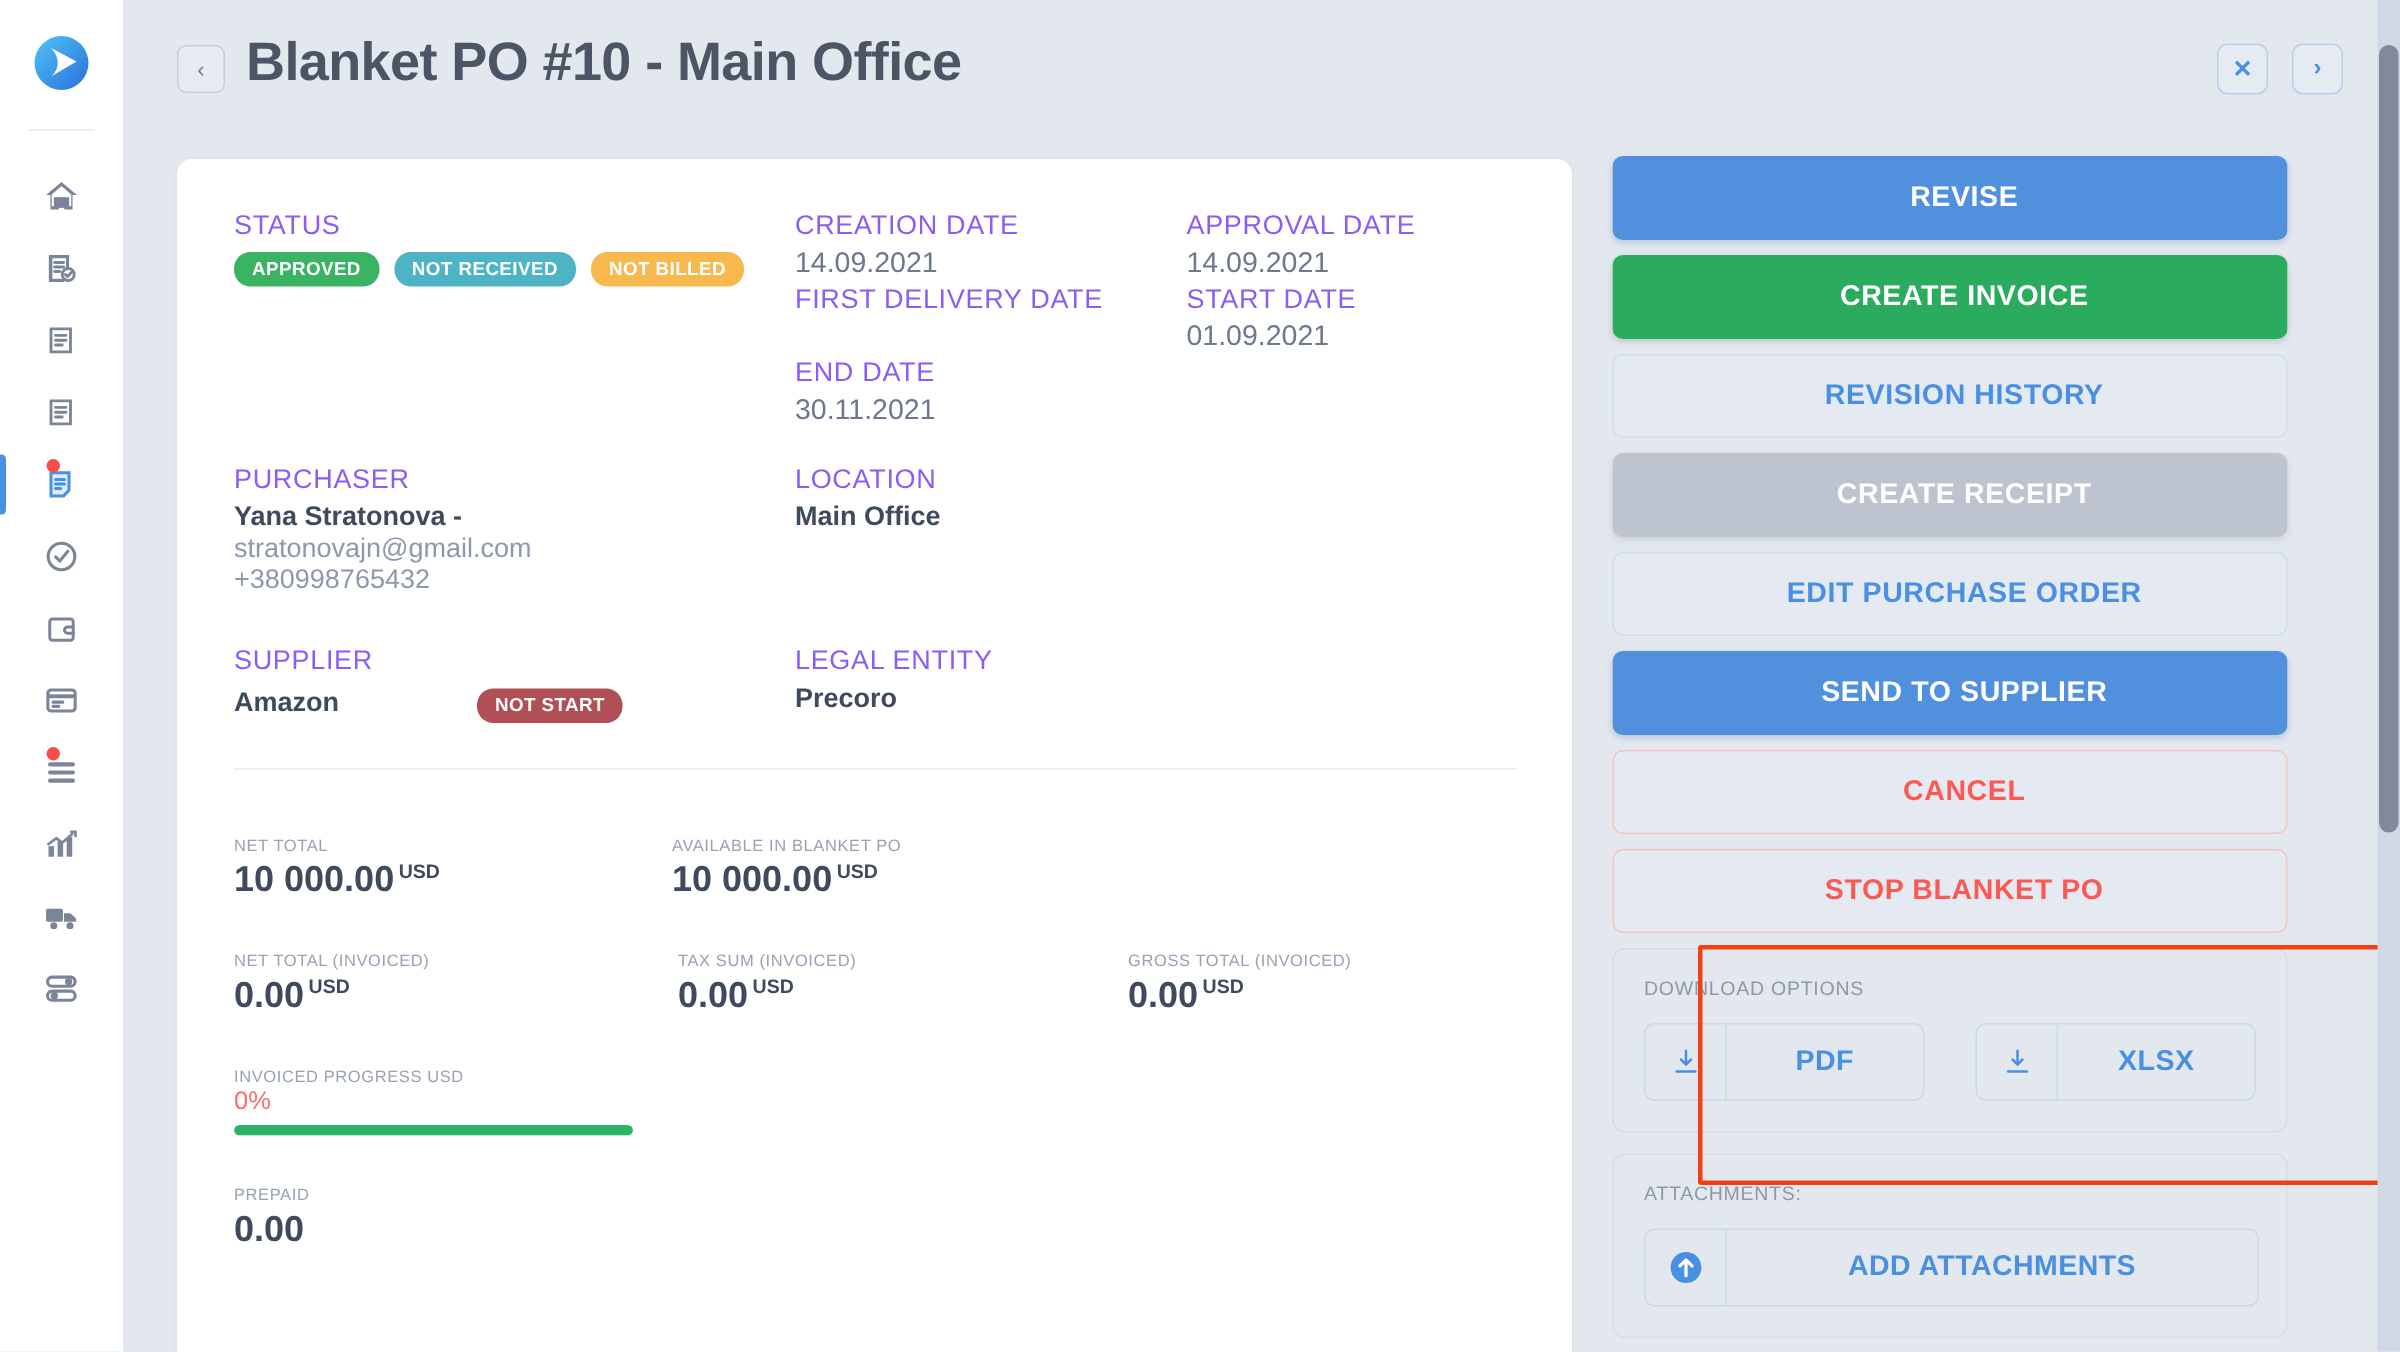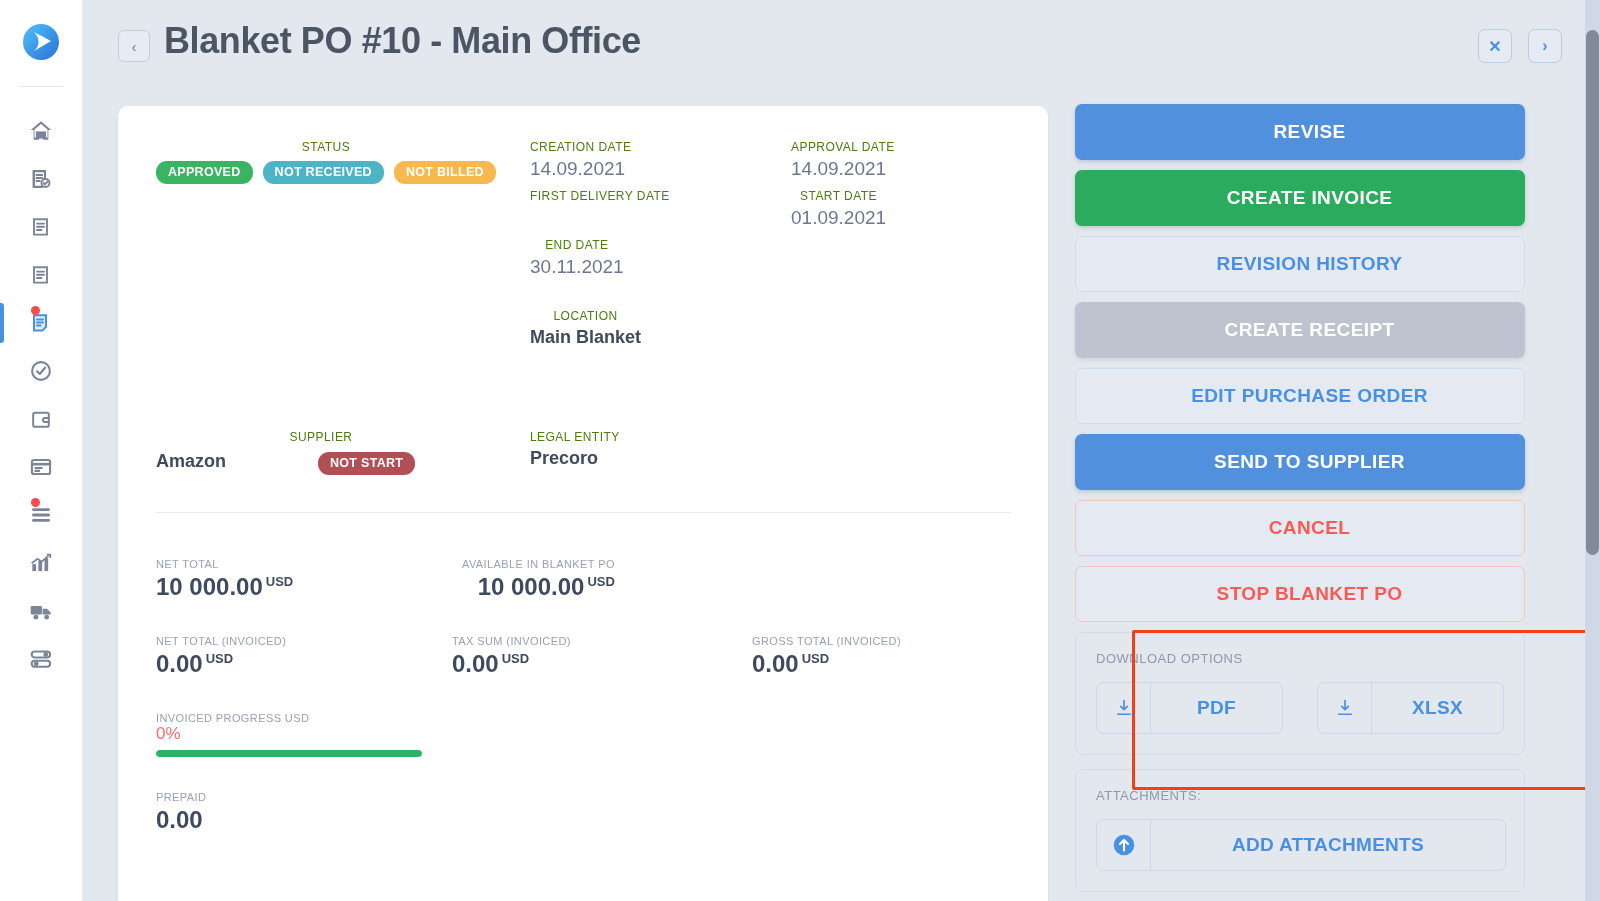--- a/index.html
+++ b/index.html
@@ -68,22 +68,22 @@
   
   #detail-card {
     position: absolute; left: 36px; top: 106px;
     width: 930px; height: 1000px;
     background: #ffffff; border-radius: 10px;
     box-shadow: 0 1px 3px rgba(60,72,98,.07);
   }
   .card-inner { position: relative; padding: 34px 38px; }
 
   .fld-label {
-    font-size: 12px; color: #4d7c0f; letter-spacing: .45px;
-    text-transform: uppercase; white-space: nowrap; text-align: center;
+    font-size: 18px; color: #8b5cf6; letter-spacing: .45px;
+    text-transform: uppercase; white-space: nowrap;
   }
   .fld-value {
     font-size: 19px; color: #6d7890; margin-top: 4px; white-space: nowrap;
   }
   .fld-value.strong { color: #404a5e; font-weight: bold; font-size: 18px; }
   .fld-value.muted { color: #8d98ad; font-weight: normal; font-size: 18px; }
 
   .badge {
     display: inline-block; border-radius: 11px;
     padding: 4px 12px 5px;
@@ -345,24 +345,30 @@
       <div class="row" style="left:673px; top:34px;">
         <div class="fld-label">APPROVAL DATE</div>
         <div class="fld-value">14.09.2021</div>
       </div>
 
       <div class="row" style="left:673px; top:83px;">
         <div class="fld-label">START DATE</div>
         <div class="fld-value">01.09.2021</div>
       </div>
 
+      <div class="row" style="left:38px; top:203px;">
+        <div class="fld-label">PURCHASER</div>
+        <div class="fld-value strong">Yana Stratonova -</div>
+        <div class="fld-value muted" style="margin-top:0;">stratonovajn@gmail.com</div>
+        <div class="fld-value muted" style="margin-top:0;">+380998765432</div>
+      </div>
 
       <div class="row" style="left:412px; top:203px;">
         <div class="fld-label">LOCATION</div>
-        <div class="fld-value strong">Main Blanket</div>
+        <div class="fld-value strong">Main Office</div>
       </div>
 
       <div class="row" style="left:38px; top:324px; width:330px;">
         <div class="fld-label">SUPPLIER</div>
         <div style="display:flex; align-items:center;">
           <span class="fld-value strong">Amazon</span>
           <span class="badge" style="background:#b05055; margin-left:92px; margin-top:8px;">NOT START</span>
         </div>
       </div>
 
@@ -372,21 +378,21 @@
       </div>
 
       <div id="divider"></div>
 
       <div class="row" style="left:38px; top:452px;">
         <div class="tot-label">NET TOTAL</div>
         <div class="tot-value">
           <span>10 000.00</span><span class="cur">USD</span>
         </div>
       </div>
-      <div class="row" style="left:344px; top:452px;text-align:right;">
+      <div class="row" style="left:330px; top:452px;">
         <div class="tot-label">AVAILABLE IN BLANKET PO</div>
         <div class="tot-value">
           <span>10 000.00</span><span class="cur">USD</span>
         </div>
       </div>
 
       <div class="row" style="left:38px; top:529px;">
         <div class="tot-label">NET TOTAL (INVOICED)</div>
         <div class="tot-value">
           <span>0.00</span><span class="cur">USD</span>

